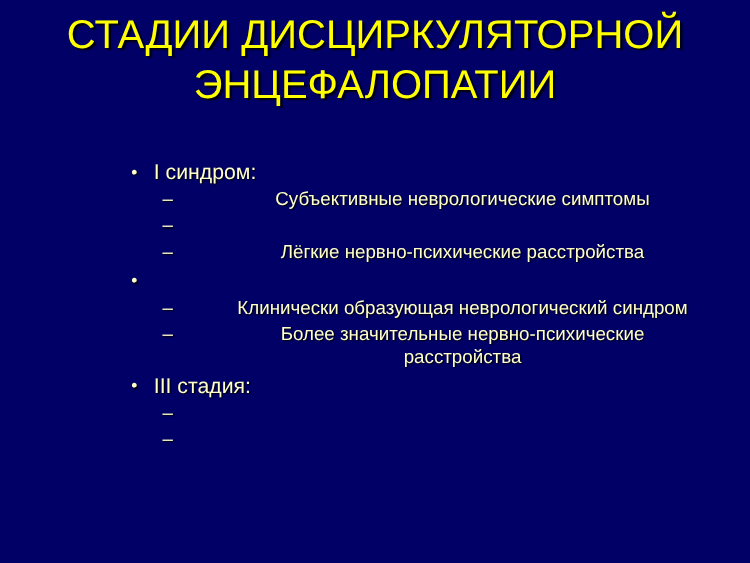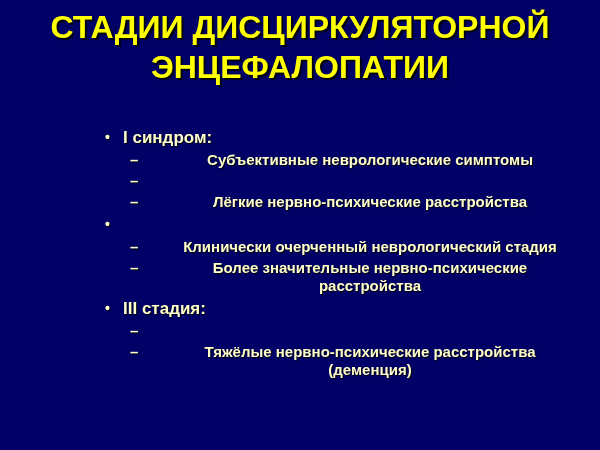--- a/index.html
+++ b/index.html
@@ -6,21 +6,21 @@
     margin: 0;
     padding: 0;
     background: #222;
   }
   .slide {
     position: relative;
     width: 600px;
     height: 450px;
     background: var(--bg, #000066);
     font-family: "Liberation Sans", sans-serif;
-    font-weight: bold;
+    font-weight: normal;
     overflow: hidden;
     box-sizing: border-box;
   }
   .title {
     padding-top: 7px;
     text-align: center;
     color: var(--title-color, #FFFF00);
     font-size: 32px;
     line-height: 40px;
     letter-spacing: 0px;
@@ -92,35 +92,33 @@
     <div class="l2">
       <span class="m2">–</span>
       <span class="t2">Лёгкие нервно-психические расстройства</span>
     </div>
 
     <div class="l1">
       <span class="m1">•</span>
     </div>
     <div class="l2">
       <span class="m2">–</span>
-      <span class="t2">Клинически очерченный неврологический стадия</span>
+      <span class="t2">Клинически образующая неврологический синдром</span>
     </div>
     <div class="l2">
       <span class="m2">–</span>
       <span class="t2">Более значительные нервно-психические
 расстройства</span>
     </div>
 
     <div class="l1">
       <span class="m1">•</span>
       <span class="t1">III стадия:</span>
     </div>
     <div class="l2">
       <span class="m2">–</span>
     </div>
     <div class="l2">
       <span class="m2">–</span>
-      <span class="t2">Тяжёлые нервно-психические расстройства
-(деменция)</span>
     </div>
 
   </div>
 </div>
 
 </body></html>

